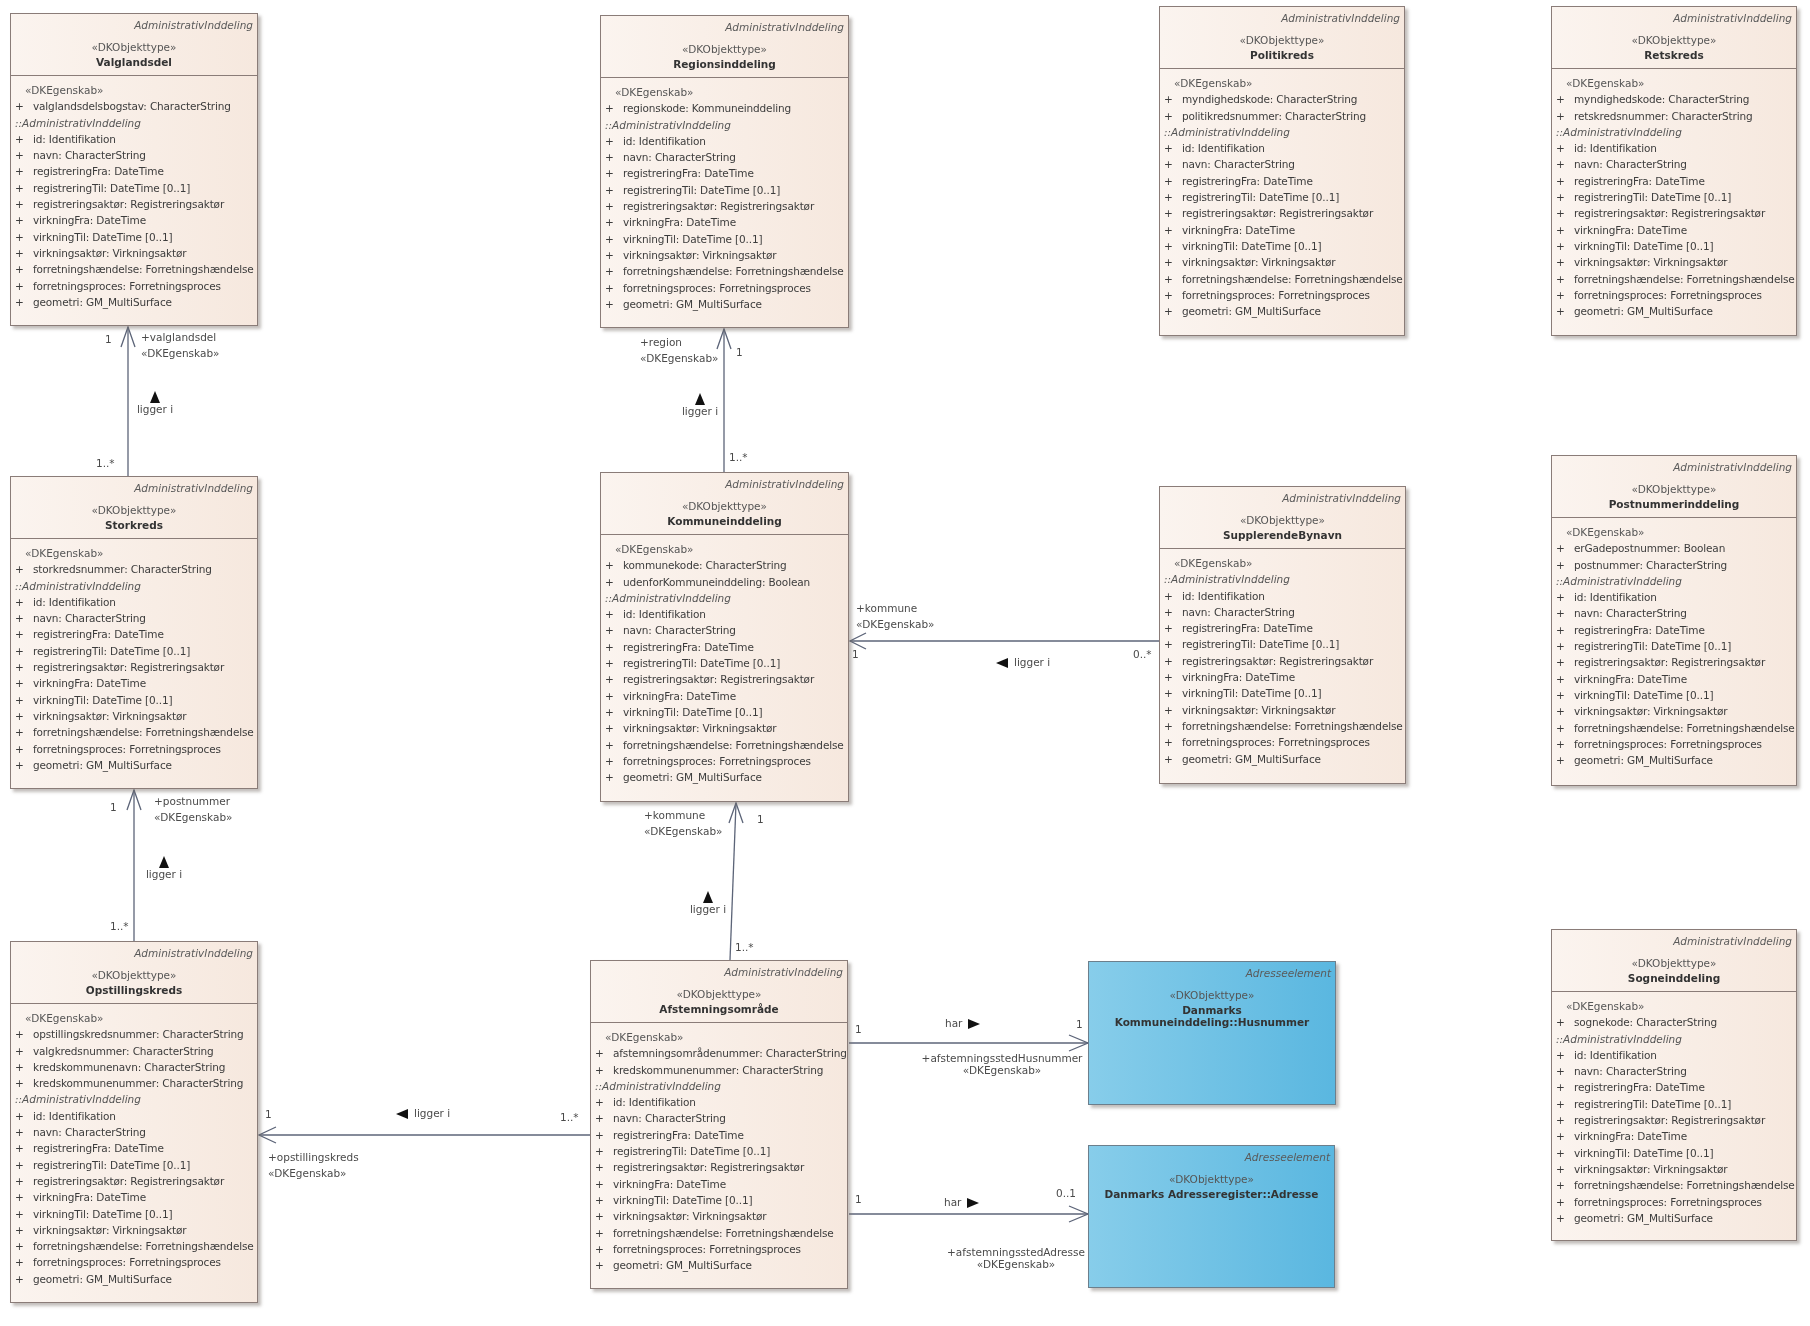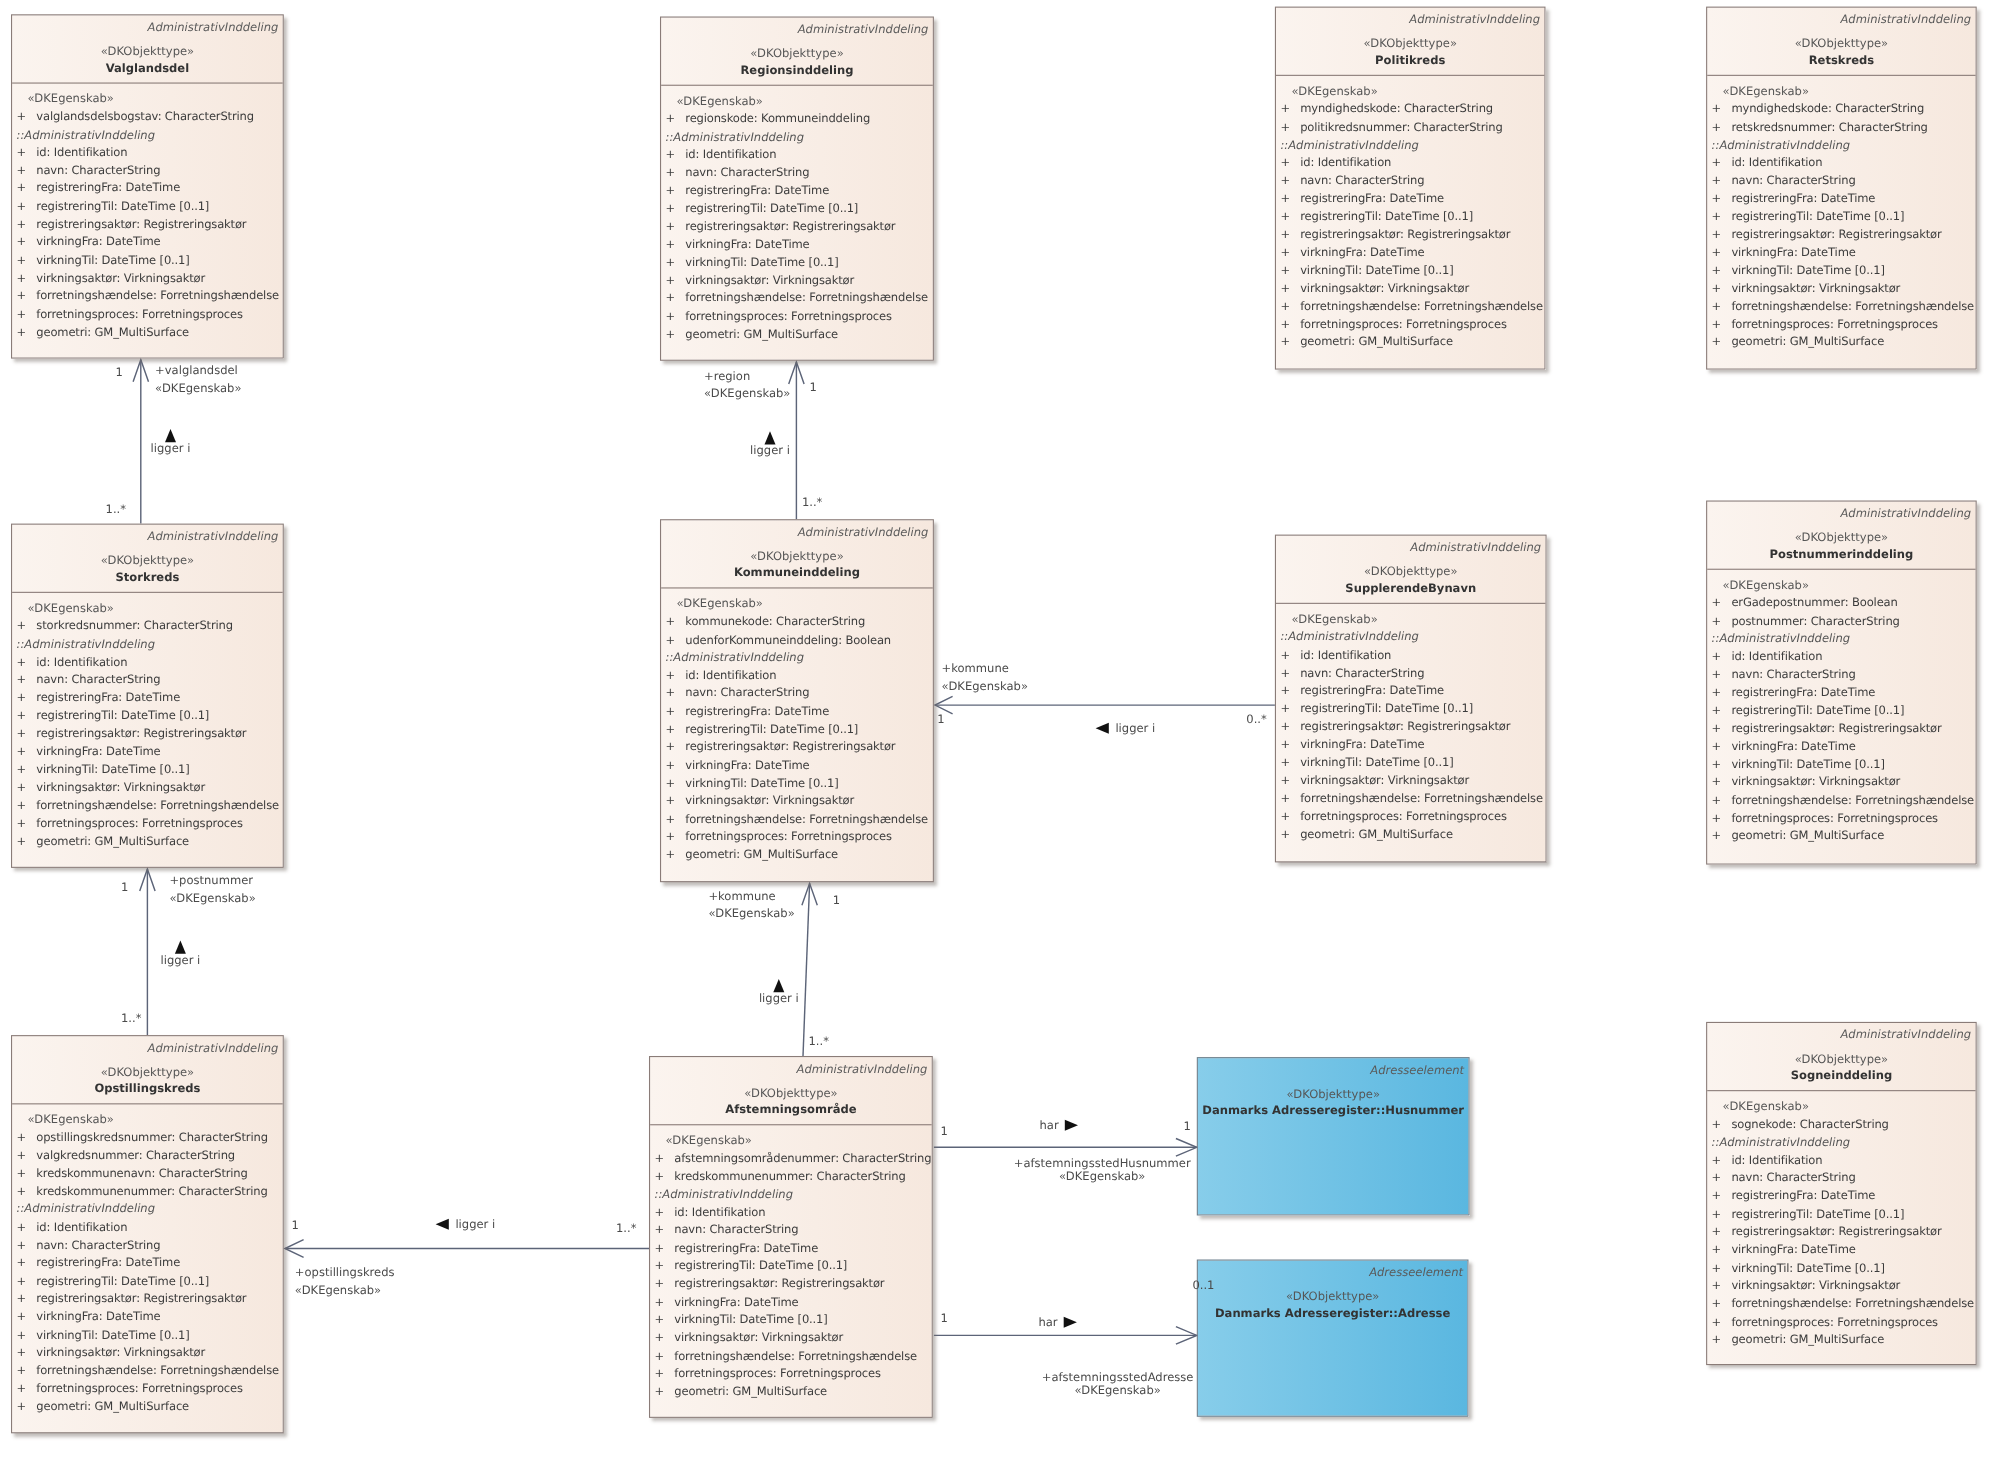--- a/index.html
+++ b/index.html
@@ -745,21 +745,21 @@
         <span class="vis">+</span>
         <span class="txt">geometri: GM_MultiSurface</span>
       </div>
     </div>
 </div>
 
 <div class="cls ext" style="left:1088px;top:961px;width:248px;height:144px;">
   <div class="head">
     <div class="pkg">Adresseelement</div>
     <div class="stereo">«DKObjekttype»</div>
-    <div class="name">Danmarks Adresseregister::Husnummer</div>
+    <div class="name">Danmarks Kommuneinddeling::Husnummer</div>
   </div>
 </div>
 
 <div class="cls ext" style="left:1088px;top:1145px;width:247px;height:143px;">
   <div class="head">
     <div class="pkg">Adresseelement</div>
     <div class="stereo">«DKObjekttype»</div>
     <div class="name">Danmarks Adresseregister::Adresse</div>
   </div>
 </div>
@@ -823,17 +823,17 @@
 <div class="lbl" style="left:1076px;top:1017px;">1</div>
 <div class="assoc" style="left:918px;top:1052px;width:168px;">
   <div>+afstemningsstedHusnummer</div>
   <div>«DKEgenskab»</div>
 </div>
 
 <div class="lbl" style="left:855px;top:1192px;">1</div>
 <div class="assoc" style="left:944px;top:1196px;">
   <span>har</span><span class="tri right"></span>
 </div>
-<div class="lbl" style="left:1056px;top:1162px;margin-left:28px;">0..1</div>
+<div class="lbl" style="left:1056px;top:1186px;">0..1</div>
 <div class="assoc" style="left:944px;top:1226px;width:144px;margin-top:20px;">
   <div>+afstemningsstedAdresse</div>
   <div>«DKEgenskab»</div>
 </div>
 
 </body></html>

